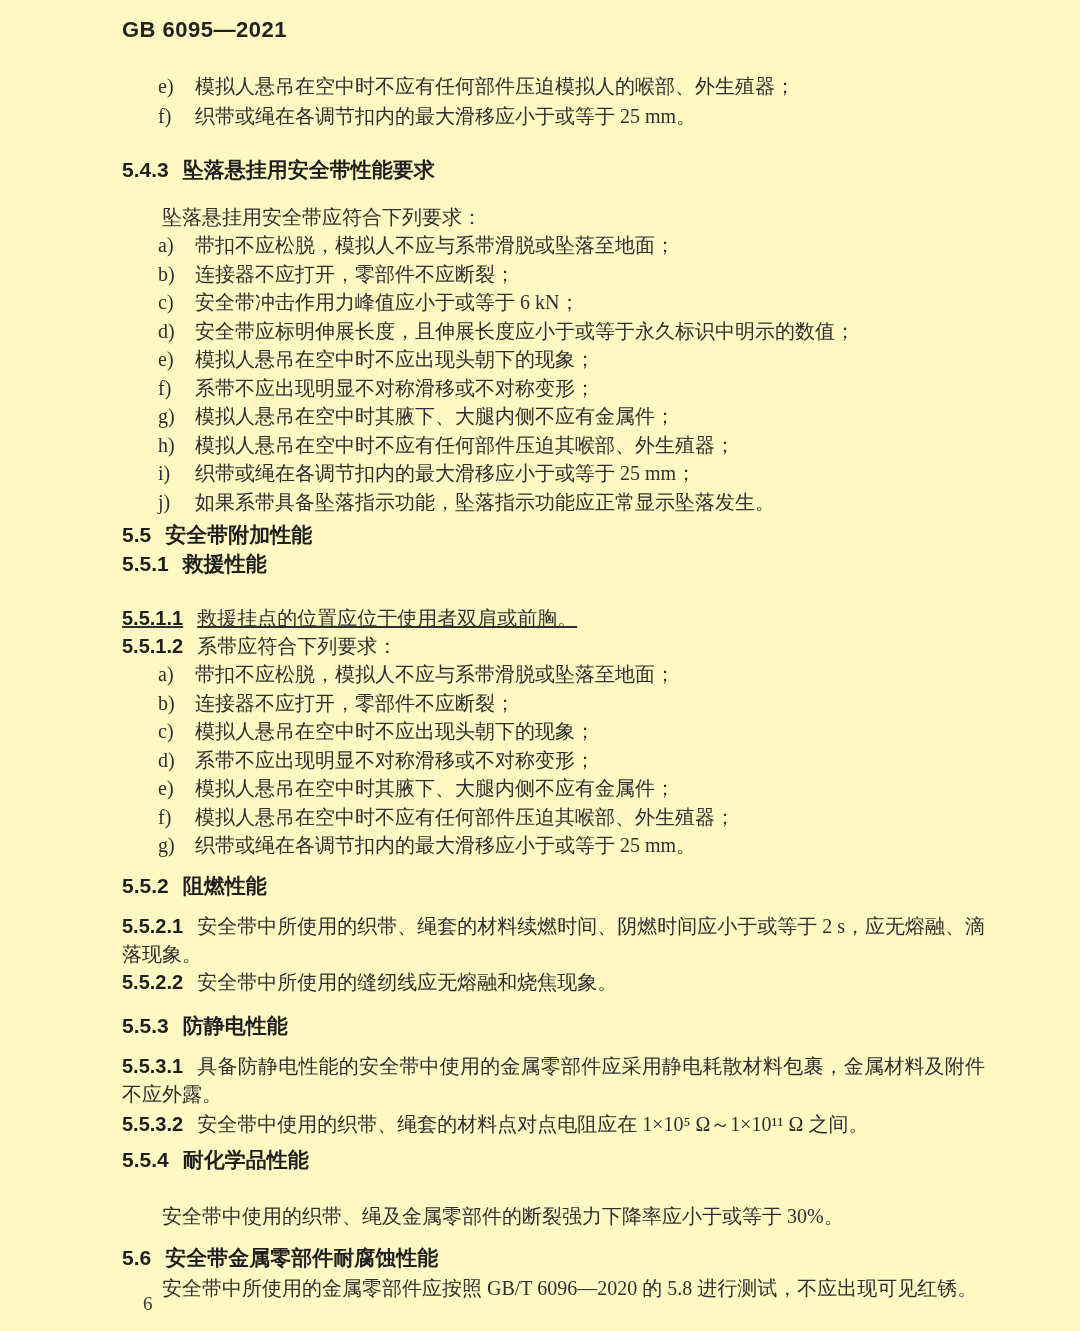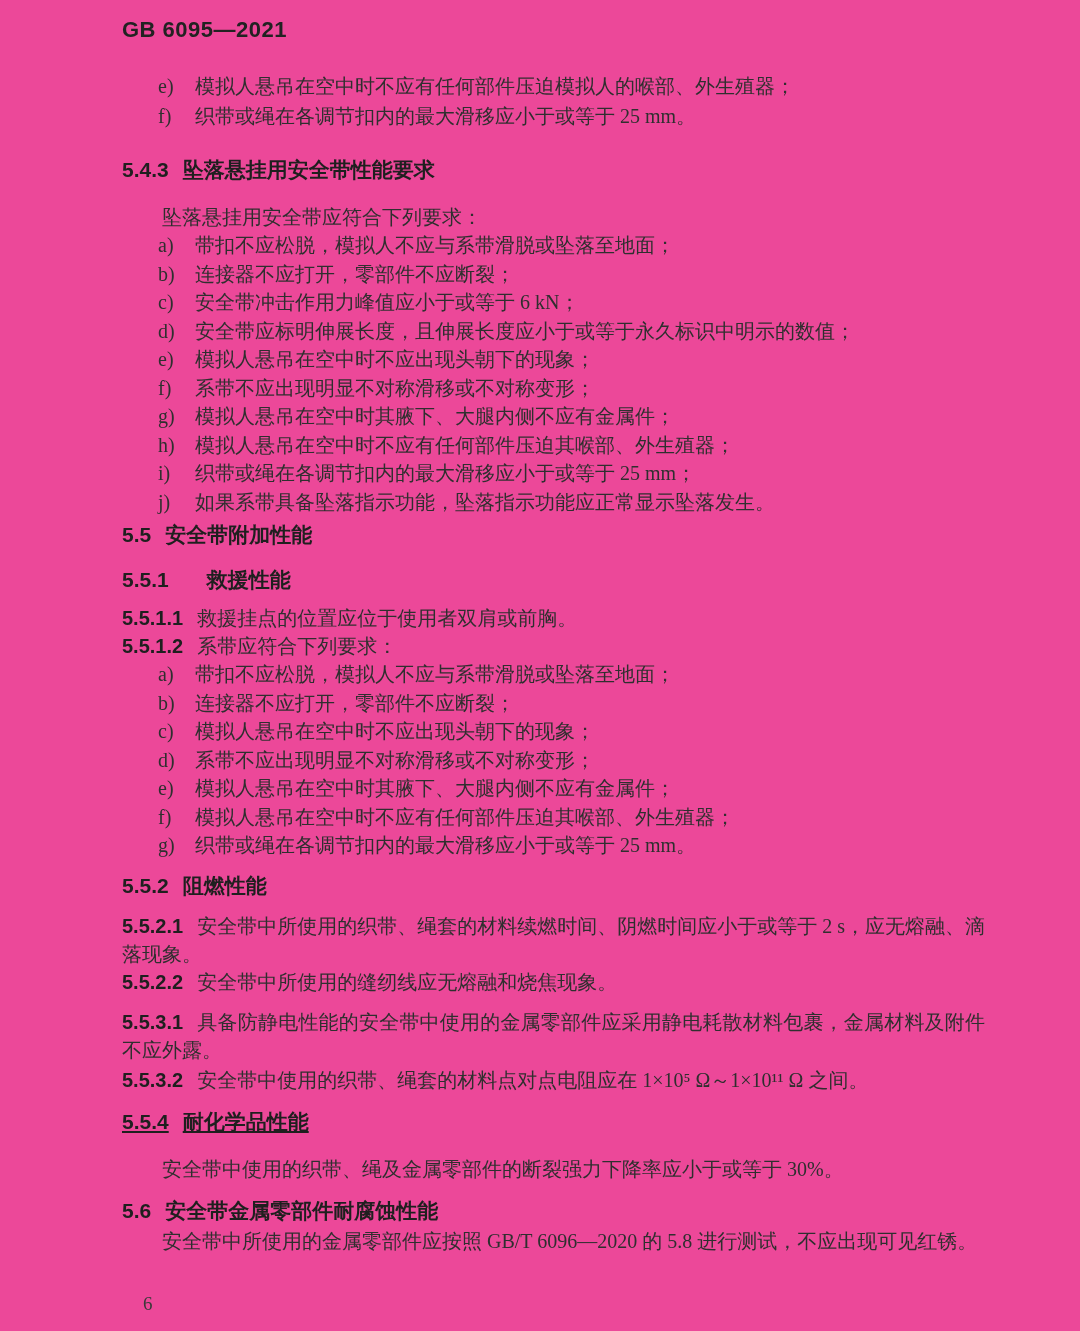--- a/index.html
+++ b/index.html
@@ -2,21 +2,21 @@
 <html><head>
 <meta charset="utf-8">
 <style>
   * { margin: 0; padding: 0; box-sizing: border-box; }
   html, body { background: #f6f6f6; }
   .page {
     position: relative;
     width: 1080px;
     height: 1331px;
     margin: 0 auto;
-    background: #ec4899;
+    background: #fef9c3;
     color: #2f2f2f;
     font-family: "Liberation Serif", "DejaVu Serif", serif;
     font-size: 20px;
     line-height: 28px;
     overflow: hidden;
   }
   .inner { padding: 16px 95px 0 122px; }
 
   .doc-header {
     font-family: "Liberation Sans", "DejaVu Sans", sans-serif;
@@ -58,29 +58,29 @@
   }
   .item-list li .ilabel { flex: none; width: 37px; }
   .item-list li .itext { flex: 1; font-family: Liberation Serif, serif; }
   .carry-list li { line-height: 30px; }
 
   
   .m-carry  { margin-top: 27px; }
   .m-h543   { margin-top: 25px; }
   .m-intro  { margin-top: 19px; }
   .m-h55    { margin-top: 5px; }
-  .m-h551   { margin-top: 17px; gap: 24px; }
-  .m-p5511  { margin-top: 10px; }
+  .m-h551   { margin-top: 1px; }
+  .m-p5511  { margin-top: 26px; text-decoration: underline; }
   .m-h552   { margin-top: 12px; text-align: center; }
   .m-p5521  { margin-top: 12px; }
   .m-h553   { margin-top: 16px; }
   .m-p5531  { margin-top: 12px; }
   .m-p5532  { margin-top: 2px; }
-  .m-h554   { margin-top: 14px; text-decoration: underline; }
-  .m-p554   { margin-top: 19px; }
+  .m-h554   { margin-top: 8px; }
+  .m-p554   { margin-top: 28px; }
   .m-h56    { margin-top: 14px; }
   .m-p56    { margin-top: 2px; }
 
   .page-number {
     position: absolute;
     left: 143px;
     top: 1290px;
     font-size: 19px;
     color: #3a3a3a;
   }
@@ -209,20 +209,24 @@
     </div>
 
     <p class="clause m-p5521">
       <span class="cnum">5.5.2.1</span><span>安全带中所使用的织带、绳套的材料续燃时间、阴燃时间应小于或等于 2 s，应无熔融、滴落现象。</span>
     </p>
 
     <p class="clause">
       <span class="cnum">5.5.2.2</span><span>安全带中所使用的缝纫线应无熔融和烧焦现象。</span>
     </p>
 
+    <div class="heading m-h553">
+      <span class="hnum">5.5.3</span>
+      <span class="htitle">防静电性能</span>
+    </div>
 
     <p class="clause m-p5531">
       <span class="cnum">5.5.3.1</span><span>具备防静电性能的安全带中使用的金属零部件应采用静电耗散材料包裹，金属材料及附件不应外露。</span>
     </p>
 
     <p class="clause m-p5532">
       <span class="cnum">5.5.3.2</span><span>安全带中使用的织带、绳套的材料点对点电阻应在 1×10⁵ Ω～1×10¹¹ Ω 之间。</span>
     </p>
 
     <div class="heading m-h554">

